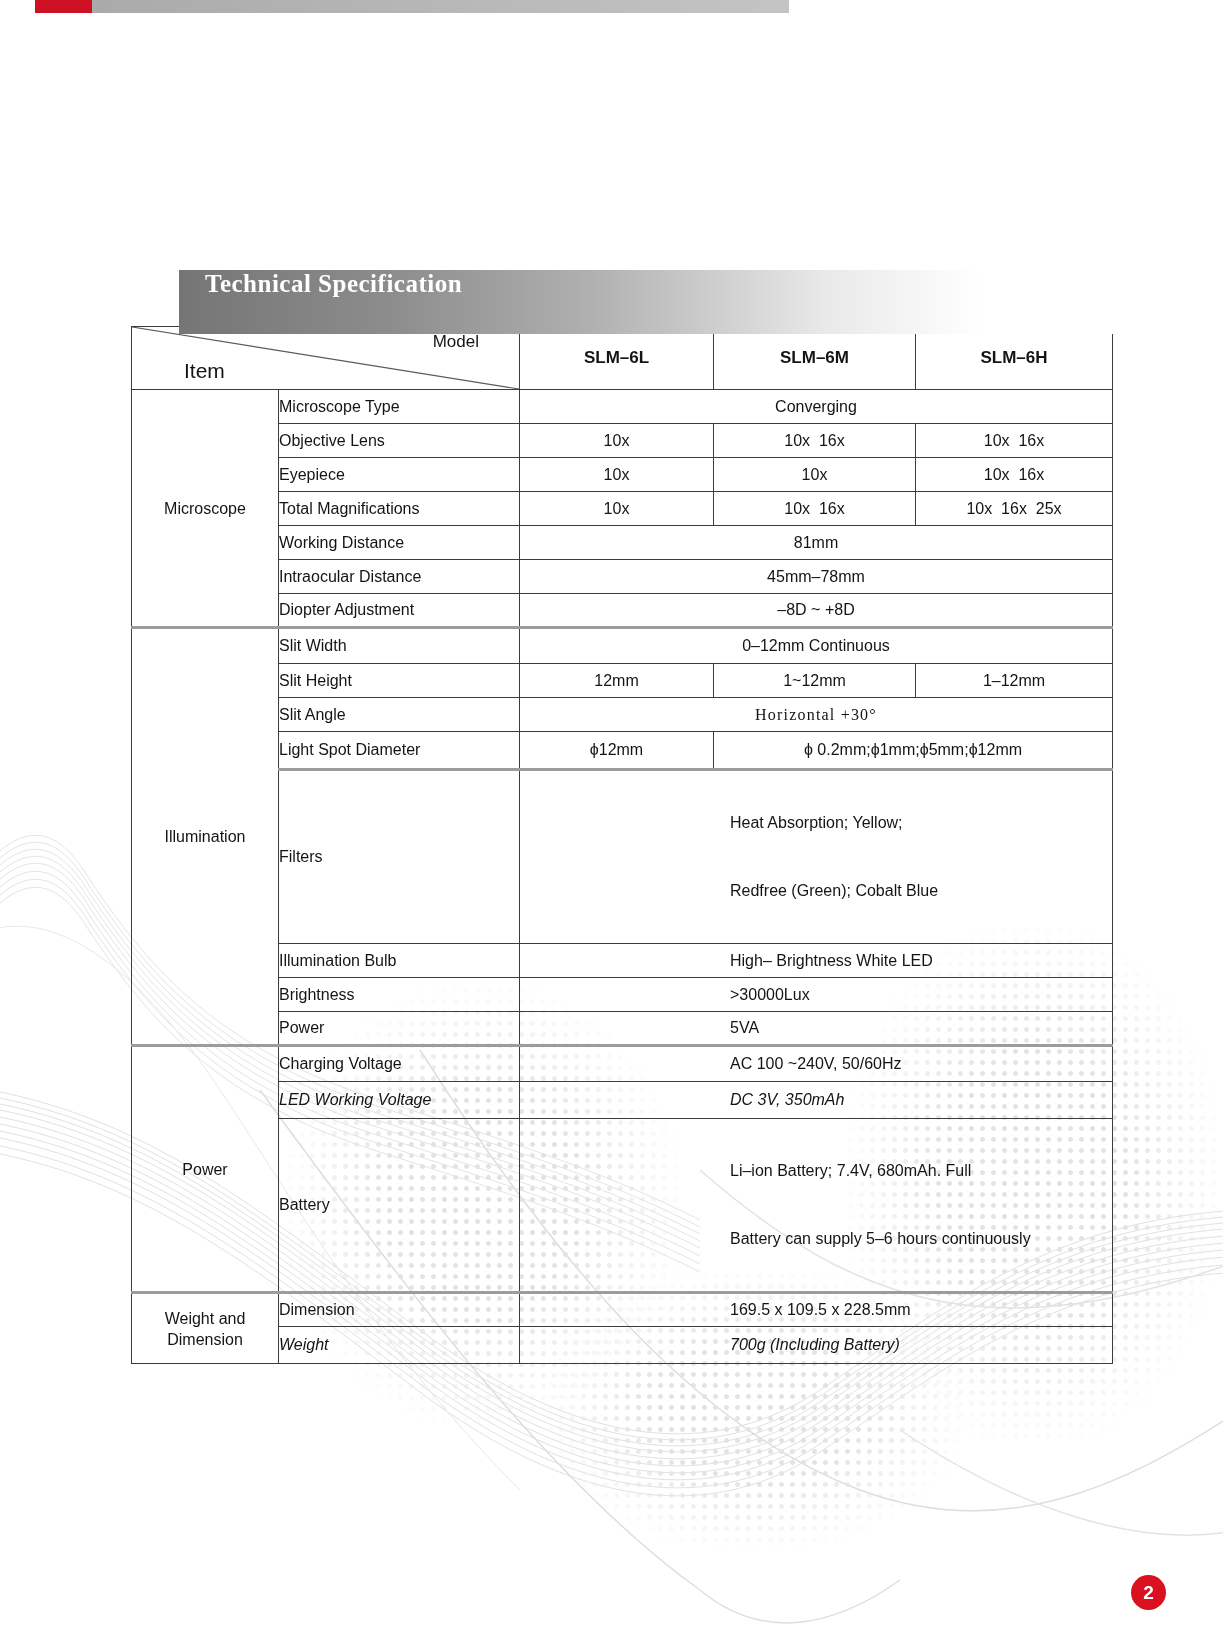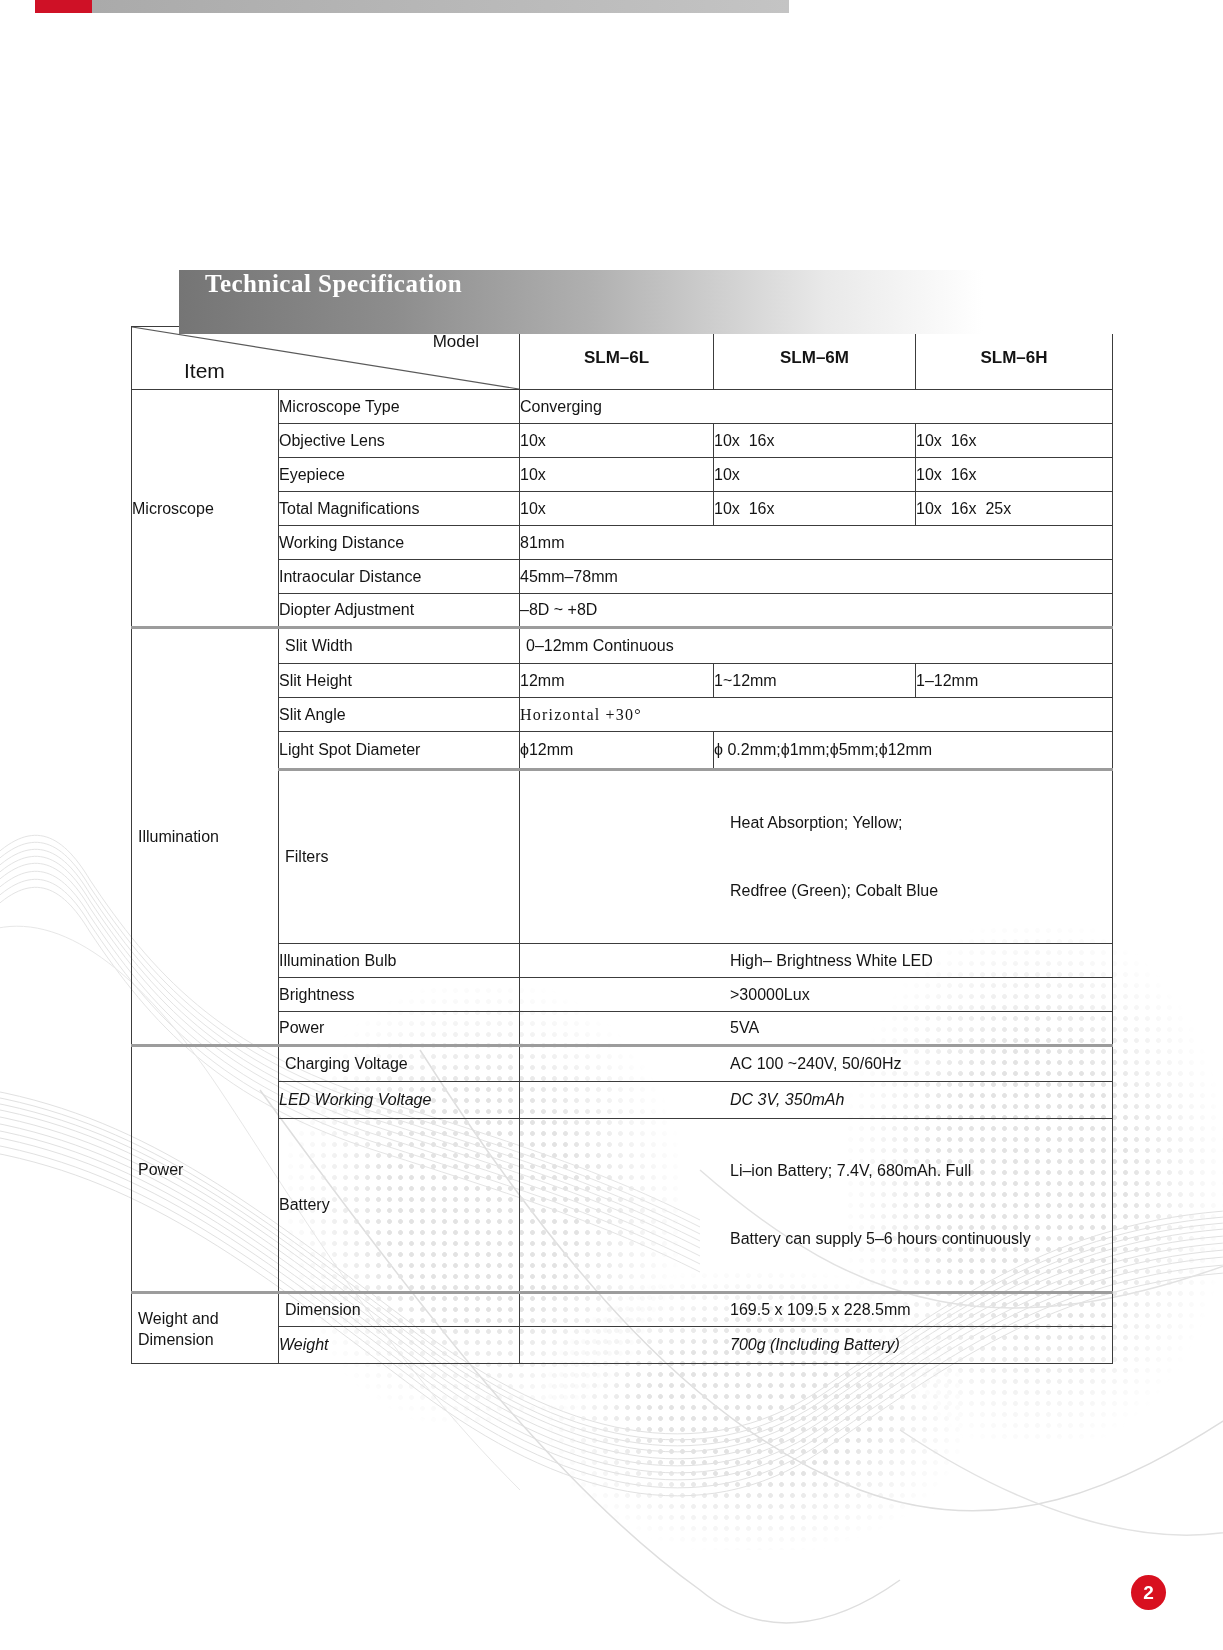--- a/index.html
+++ b/index.html
@@ -29,25 +29,25 @@
              display:flex;align-items:flex-start;margin-left:48px;}
   .title-bar h1{margin:0 0 0 26px;font-family:"Liberation Serif","DejaVu Serif",serif;
                 font-weight:bold;font-size:25px;color:#ffffff;letter-spacing:.5px;}
 
   
   table.spec{position:absolute;left:131px;top:326px;width:981px;z-index:1;
              border-collapse:collapse;table-layout:fixed;background:transparent;
              font-size:16px;color:#141414;}
   table.spec{border:1px solid #3c3c3c;}
   table.spec td{border:1px solid #3c3c3c;padding:0;vertical-align:middle;background:transparent;}
-  tr.sec td{border-top:3px solid #9c9c9c;padding-left:6px;}
-  td.grp{text-align:left;line-height:21px;}
+  tr.sec td{border-top:3px solid #9c9c9c;}
+  td.grp{text-align:center;line-height:21px;}
   td.lbl{padding-left:13px;margin-top:31px;}
   td.val{white-space:pre;}
-  td.val.center{text-align:left;}
+  td.val.center{text-align:center;}
   td.val.left{padding-left:210px;}
   td.val .ln{line-height:32px;}
   td.angle{letter-spacing:1.2px;font-family:Liberation Serif, serif;}
 
   
   tr.hdr{height:63px;}
   td.corner{position:relative;}
   td.corner svg{position:absolute;left:0;top:0;width:100%;height:100%;}
   .corner-model{position:absolute;right:40px;top:5px;font-size:17px;}
   .corner-item{position:absolute;left:52px;bottom:6px;font-size:21px;}

